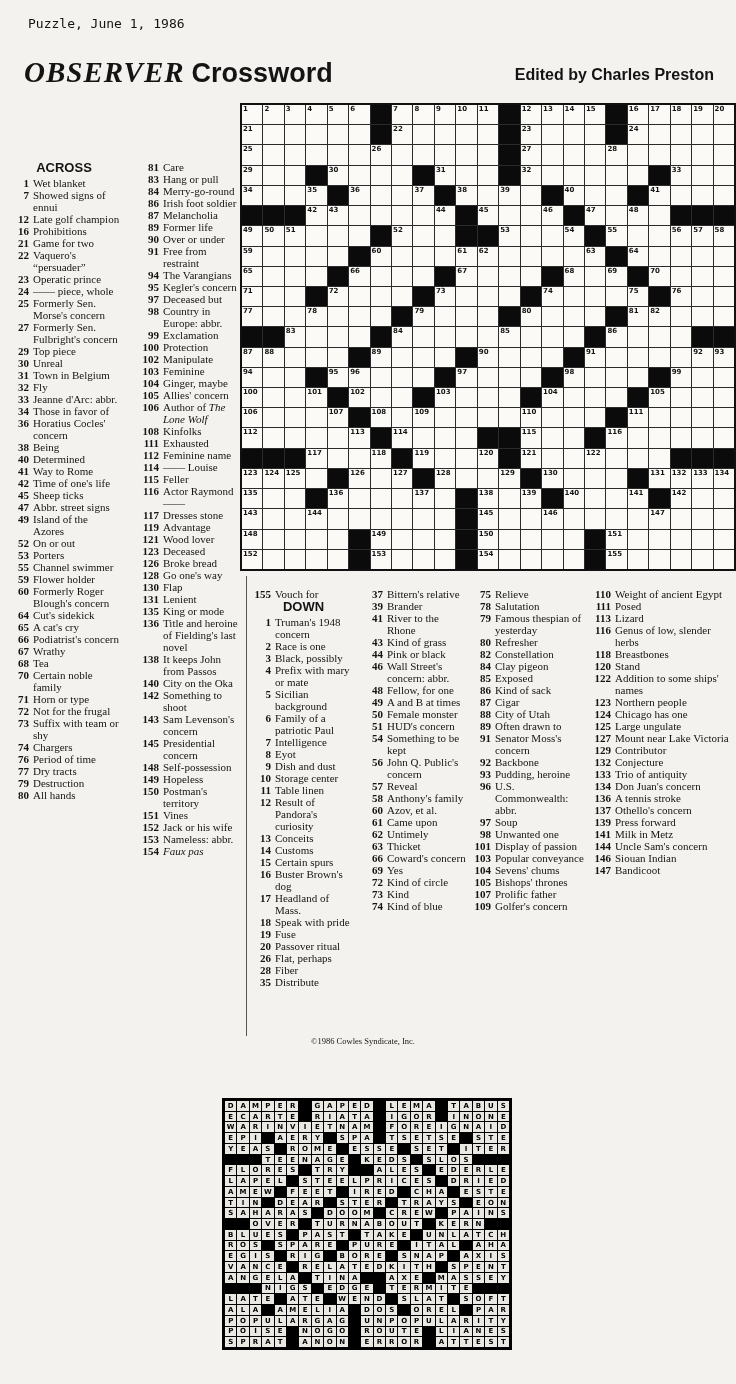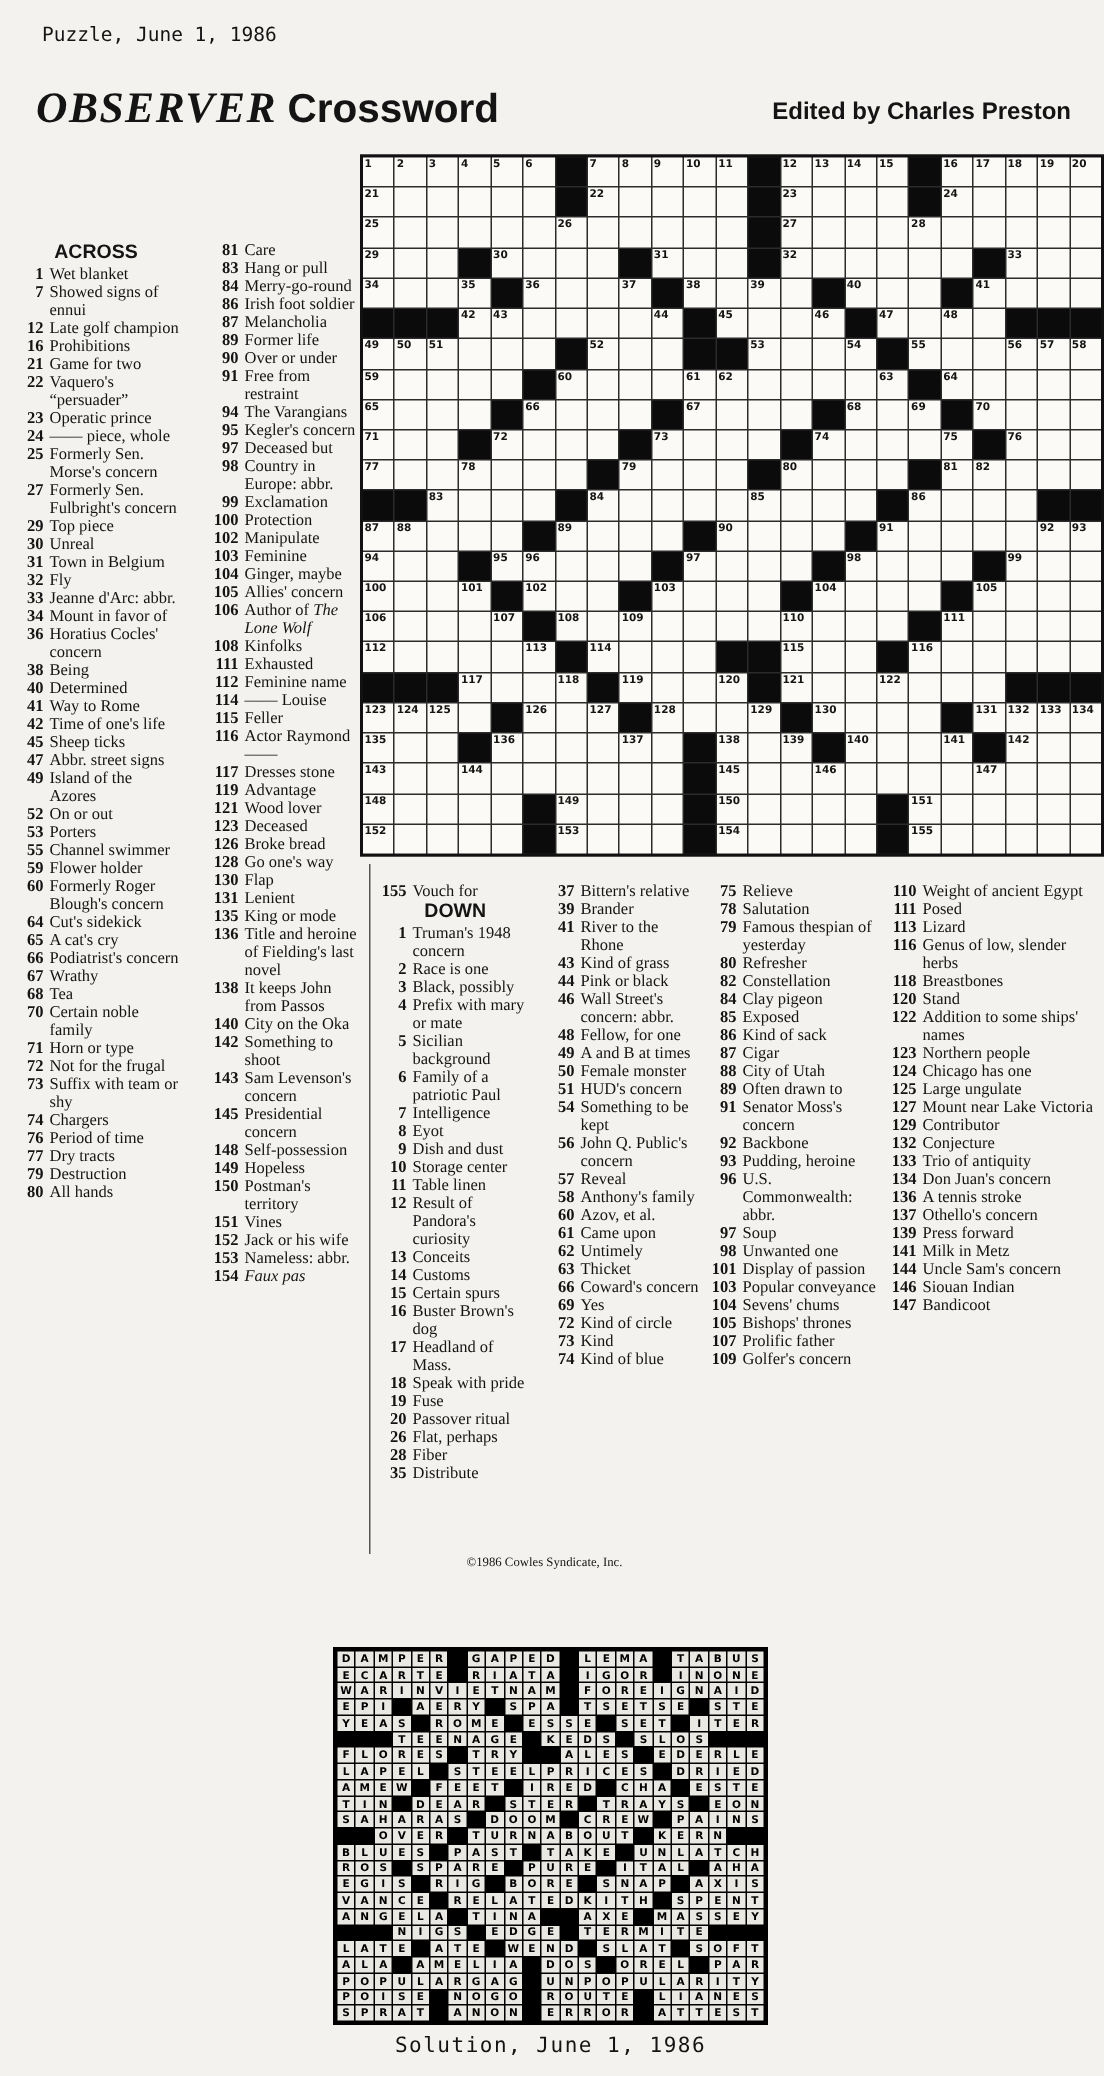--- a/index.html
+++ b/index.html
@@ -126,21 +126,21 @@
       <div class="clue">
         <span class="cn">32</span>
         <span class="ct">Fly</span>
       </div>
       <div class="clue">
         <span class="cn">33</span>
         <span class="ct">Jeanne d'Arc: abbr.</span>
       </div>
       <div class="clue">
         <span class="cn">34</span>
-        <span class="ct">Mount in favor of</span>
+        <span class="ct">Those in favor of</span>
       </div>
       <div class="clue">
         <span class="cn">36</span>
         <span class="ct">Horatius Cocles' concern</span>
       </div>
       <div class="clue">
         <span class="cn">38</span>
         <span class="ct">Being</span>
       </div>
       <div class="clue">
@@ -2184,14 +2184,13 @@
       <div class="scell">R</div>
       <div class="scell sblk"></div>
       <div class="scell">A</div>
       <div class="scell">T</div>
       <div class="scell">T</div>
       <div class="scell">E</div>
       <div class="scell">S</div>
       <div class="scell">T</div>
     </div>
 
-  <div class="solution-caption">Solution, June 1, 1986</div>
 </div>
 
 </body></html>

